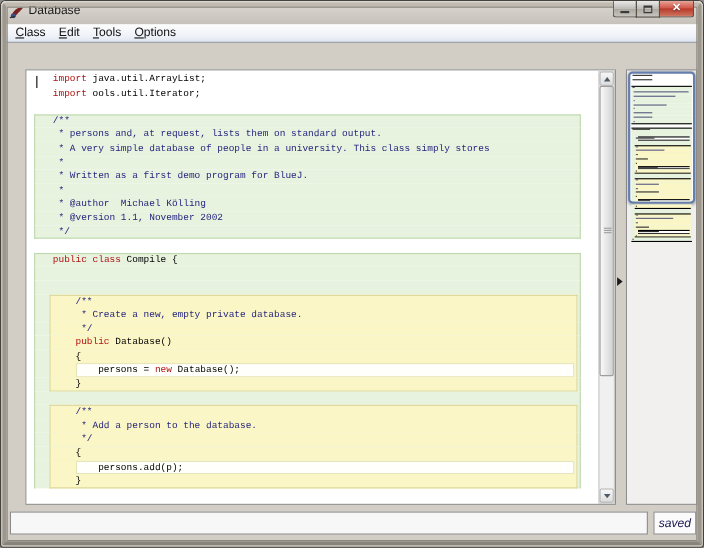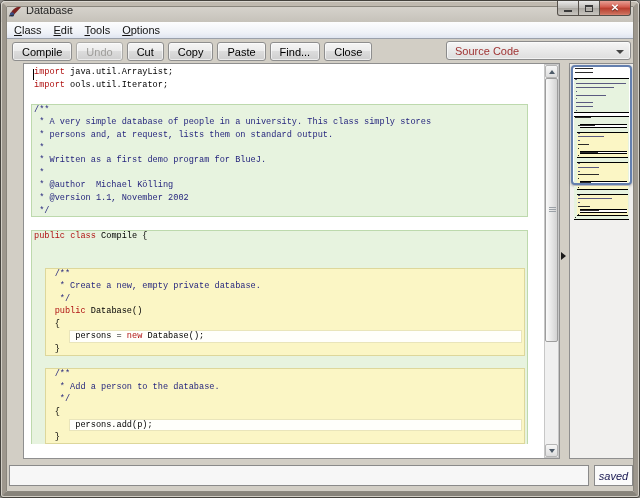--- a/index.html
+++ b/index.html
@@ -61,21 +61,21 @@
   .lg,.ly,.lw,.li { position:absolute; top:0; bottom:0; }
   .lg { left:7px; width:497px; background:var(--scope-green); border-left:1px solid var(--scope-green-b); border-right:1px solid var(--scope-green-b); }
   .ly { left:21px; width:480px; background:var(--scope-yellow); border-left:1px solid var(--scope-yellow-b); border-right:1px solid var(--scope-yellow-b); }
   .lw { left:21px; width:480px; background:#ffffff; border-left:1px solid #e3e3d4; border-right:1px solid #e3e3d4; }
   .li { left:45px; width:453px; background:#fffffb; border-left:1px solid #e9e5bb; border-right:1px solid #e9e5bb; }
   .t { border-top:1px solid; } .b { border-bottom:1px solid; }
   .lg.t,.lg.b { border-top-color:var(--scope-green-b); border-bottom-color:var(--scope-green-b); }
   .ly.t,.ly.b { border-top-color:var(--scope-yellow-b); border-bottom-color:var(--scope-yellow-b); }
   .lw.t,.lw.b { border-top-color:#e3e3d4; border-bottom-color:#e3e3d4; }
   .li.t,.li.b { border-top-color:#e9e5bb; border-bottom-color:#e9e5bb; }
-  .codetext { position:relative; display:block; padding-left:10px; white-space:pre;
+  .codetext { position:relative; display:block; padding-left:24px; white-space:pre;
         font-family:"Liberation Mono", monospace; font-size:8.6px; line-height:12.6px; color:#000; }
   .kw { color:var(--kw); } .cm { color:var(--cm); } .pl { color:#000; }
   #caret { position:absolute; left:9px; top:3px; width:1px; height:11px; background:#000; }
 
   
   #vscroll { position:absolute; left:543px; top:63px; width:15px; height:394px; background:#f0f0f0; border:1px solid #c7c7c7; }
   .sbtn { position:absolute; left:0; width:13px; height:13px;
         background:linear-gradient(#f7f7f7,#dddddd); border:1px solid #b5b5b5; border-radius:2px;
         display:flex; align-items:center; justify-content:center; }
   .sbtn.up { top:0; } .sbtn.down { bottom:0; }
@@ -135,33 +135,20 @@
   </div>
 
   <div id="menubar">
       <div class="menu-item"><u>C</u>lass</div>
       <div class="menu-item"><u>E</u>dit</div>
       <div class="menu-item"><u>T</u>ools</div>
       <div class="menu-item"><u>O</u>ptions</div>
     </div>
 
   <div id="toolbar">
-    <div id="toolbar-buttons" style="display:flex;align-items:center;margin-left:2px;">
-        <div class="tbtn">Compile</div>
-        <div class="tbtn disabled">Undo</div>
-        <div class="tbtn">Cut</div>
-        <div class="tbtn">Copy</div>
-        <div class="tbtn">Paste</div>
-        <div class="tbtn">Find...</div>
-        <div class="tbtn">Close</div>
-      </div>
-    <div id="view-select">
-      <span class="val">Source Code</span>
-      <div class="combo-arrow"></div>
-    </div>
   </div>
 
   <div id="breakpoint-margin"></div>
 
   <div id="editor-pane">
     <div id="code-lines">
         <div class="row">
           <div id="caret"></div>
           <span class="codetext"><span class="kw">import</span><span class="pl"> java.util.ArrayList;</span></span>
         </div>
@@ -170,25 +157,25 @@
         </div>
         <div class="row">
           <span class="codetext"></span>
         </div>
         <div class="row">
           <div class="lg t"></div>
           <span class="codetext"><span class="cm">/**</span></span>
         </div>
         <div class="row">
           <div class="lg"></div>
+          <span class="codetext"><span class="cm"> * persons and, at request, lists them on standard output.</span></span>
+        </div>
+        <div class="row">
+          <div class="lg"></div>
           <span class="codetext"><span class="cm"> * A very simple database of people in a university. This class simply stores</span></span>
-        </div>
-        <div class="row">
-          <div class="lg"></div>
-          <span class="codetext"><span class="cm"> * persons and, at request, lists them on standard output.</span></span>
         </div>
         <div class="row">
           <div class="lg"></div>
           <span class="codetext"><span class="cm"> *</span></span>
         </div>
         <div class="row">
           <div class="lg"></div>
           <span class="codetext"><span class="cm"> * Written as a first demo program for BlueJ.</span></span>
         </div>
         <div class="row">

